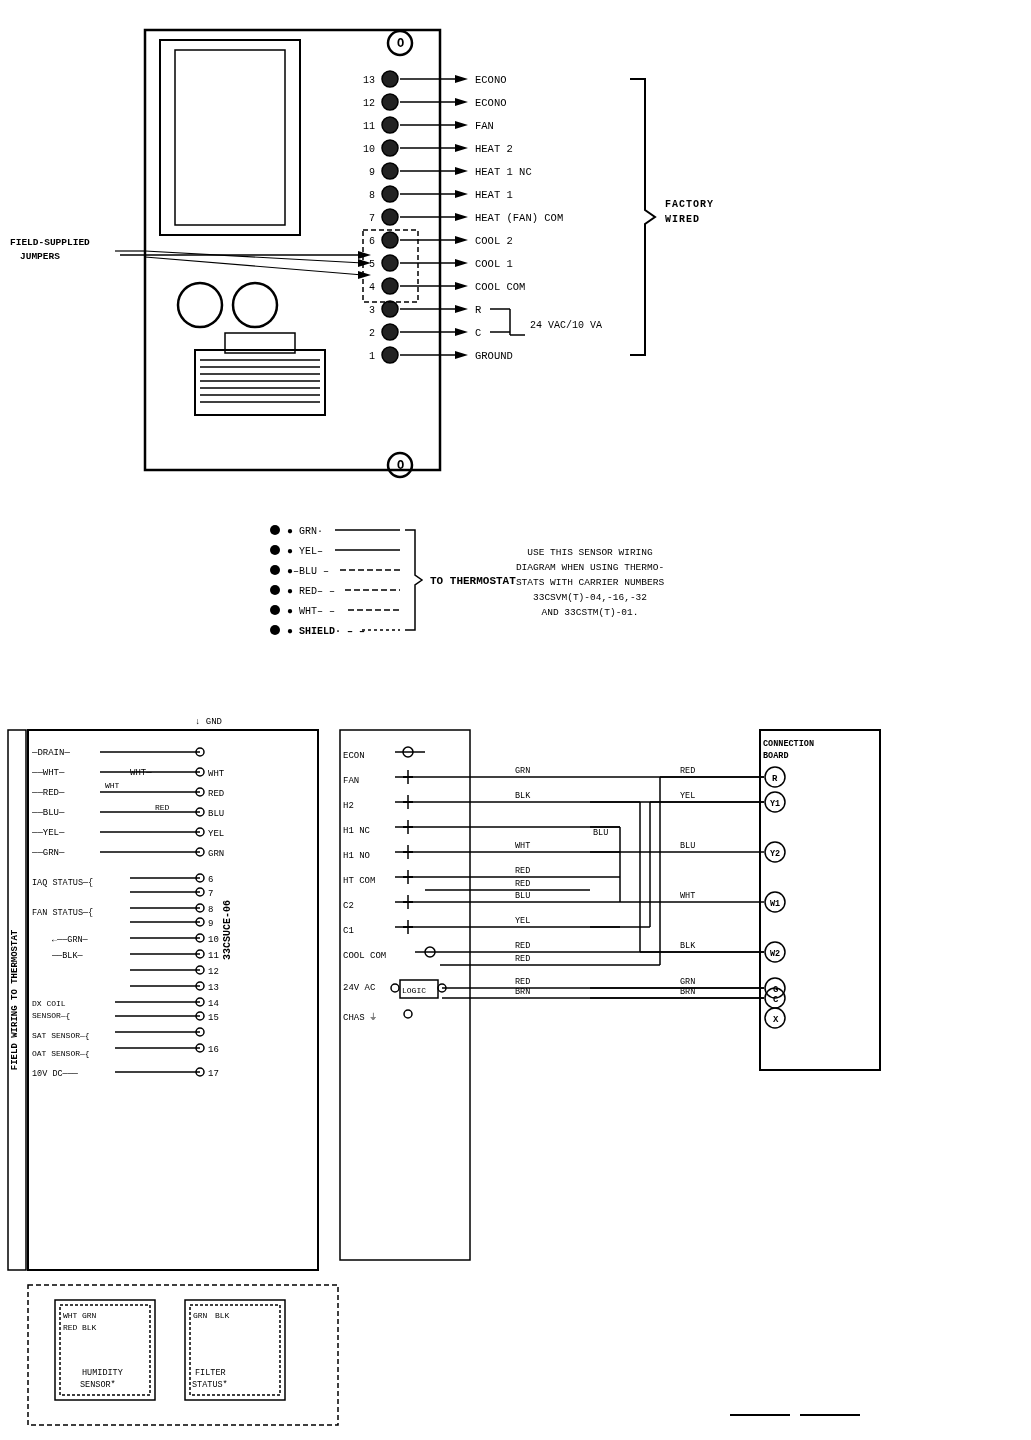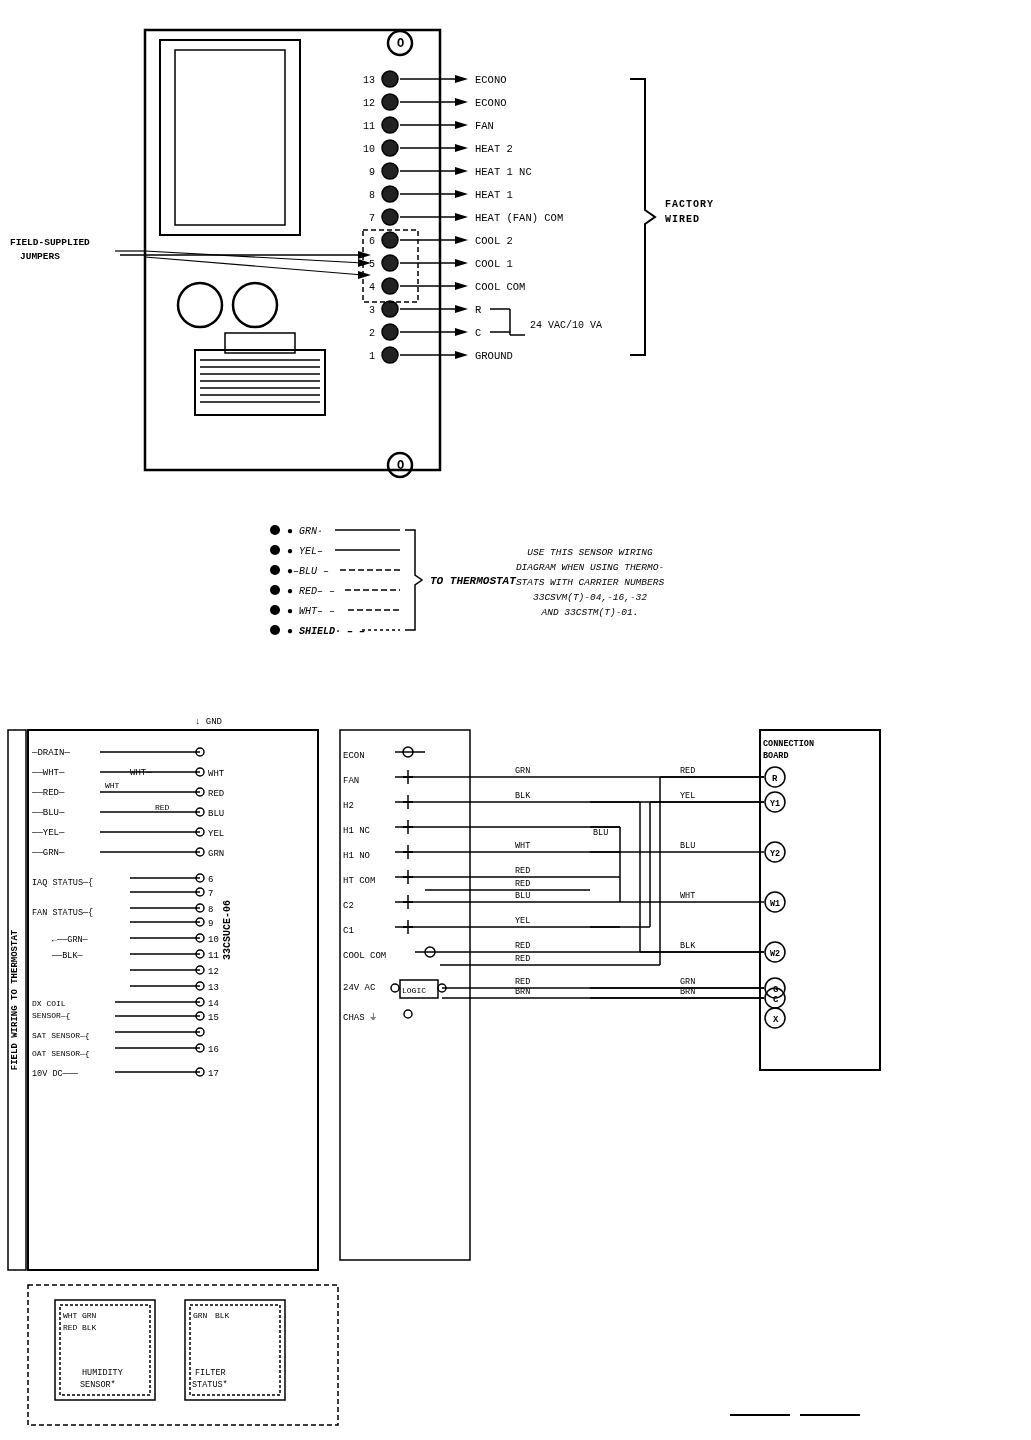--- a/index.html
+++ b/index.html
@@ -152,21 +152,21 @@
       <line x1="145" y1="242" x2="363" y2="260" stroke="#000" stroke-width="1.2"></line>
       <polygon points="358,244 371,248 358,252" fill="#000"></polygon>
       <polygon points="358,256 371,260 358,264" fill="#000"></polygon>
 
       <path d="M630,64 L645,64 L645,195 L655,202 L645,209 L645,340 L630,340" fill="none" stroke="#000" stroke-width="2"></path>
       <text x="665" y="192" font-family="Courier New" font-size="10" font-weight="bold" letter-spacing="1">FACTORY</text>
       <text x="665" y="207" font-family="Courier New" font-size="10" font-weight="bold" letter-spacing="1">WIRED</text>
     </svg>
   </div>
 
-  <div style="position:absolute;top:510px;left:0;width:1031px;height:160px;font-style:italic;">
+  <div style="position:absolute;top:510px;left:0;width:1031px;height:160px;">
     <svg width="1031" height="160">
 
       <circle cx="275" cy="20" r="5" fill="#000"></circle>
       <text x="287" y="24" font-family="Courier New" font-size="10">● GRN·</text>
       <line x1="335" y1="20" x2="400" y2="20" stroke="#000" stroke-width="1.5"></line>
 
       <circle cx="275" cy="40" r="5" fill="#000"></circle>
       <text x="287" y="44" font-family="Courier New" font-size="10">● YEL–</text>
       <line x1="335" y1="40" x2="400" y2="40" stroke="#000" stroke-width="1.5"></line>
 

